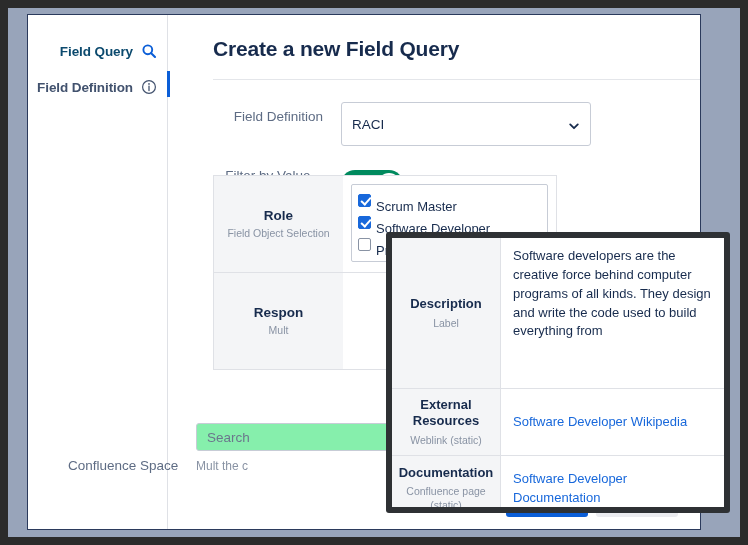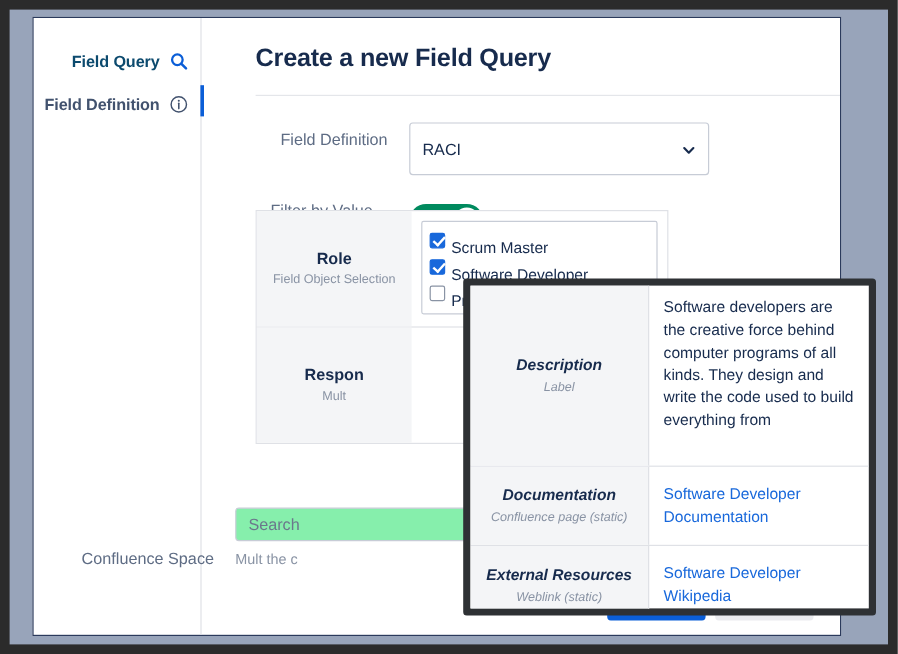--- a/index.html
+++ b/index.html
@@ -346,31 +346,30 @@
     background: #ffffff;
     box-sizing: border-box;
     overflow: hidden;
   }
   .tt-row {
     display: flex;
     border-bottom: 1px solid #dfe1e6;
   }
   .tt-row:last-child { border-bottom: none; }
   .tt-left {
-    width: 149px;
+    width: 109px;
     flex: 0 0 auto;
     background: #f4f5f7;
     border-right: 1px solid #dfe1e6;
     display: flex;
     flex-direction: column;
     align-items: center;
     justify-content: center;
     padding: 8px 8px;
     box-sizing: border-box;
-    font-style: italic;
   }
   .tt-name {
     font-size: 13px;
     font-weight: bold;
     color: #172b4d;
     text-align: center;
     line-height: 1.25;
   }
   .tt-sub {
     font-size: 10.5px;
@@ -522,32 +521,32 @@
     <div id="tooltip-inner">
 
       <div class="tt-row" id="tt-row-desc">
         <div class="tt-left">
           <div class="tt-name">Description</div>
           <div class="tt-sub">Label</div>
         </div>
         <div class="tt-right">Software developers are the creative force behind computer programs of all kinds. They design and write the code used to build everything from</div>
       </div>
 
+      <div class="tt-row" id="tt-row-ext">
+        <div class="tt-left">
+          <div class="tt-name">External Resources</div>
+          <div class="tt-sub">Weblink (static)</div>
+        </div>
+        <div class="tt-right link">Software Developer Wikipedia</div>
+      </div>
+
       <div class="tt-row" id="tt-row-doc">
         <div class="tt-left">
           <div class="tt-name">Documentation</div>
           <div class="tt-sub">Confluence page (static)</div>
         </div>
         <div class="tt-right link">Software Developer Documentation</div>
       </div>
 
-      <div class="tt-row" id="tt-row-ext">
-        <div class="tt-left">
-          <div class="tt-name">External Resources</div>
-          <div class="tt-sub">Weblink (static)</div>
-        </div>
-        <div class="tt-right link">Software Developer Wikipedia</div>
-      </div>
-
     </div>
   </div>
 
 </div>
 
 </body></html>

